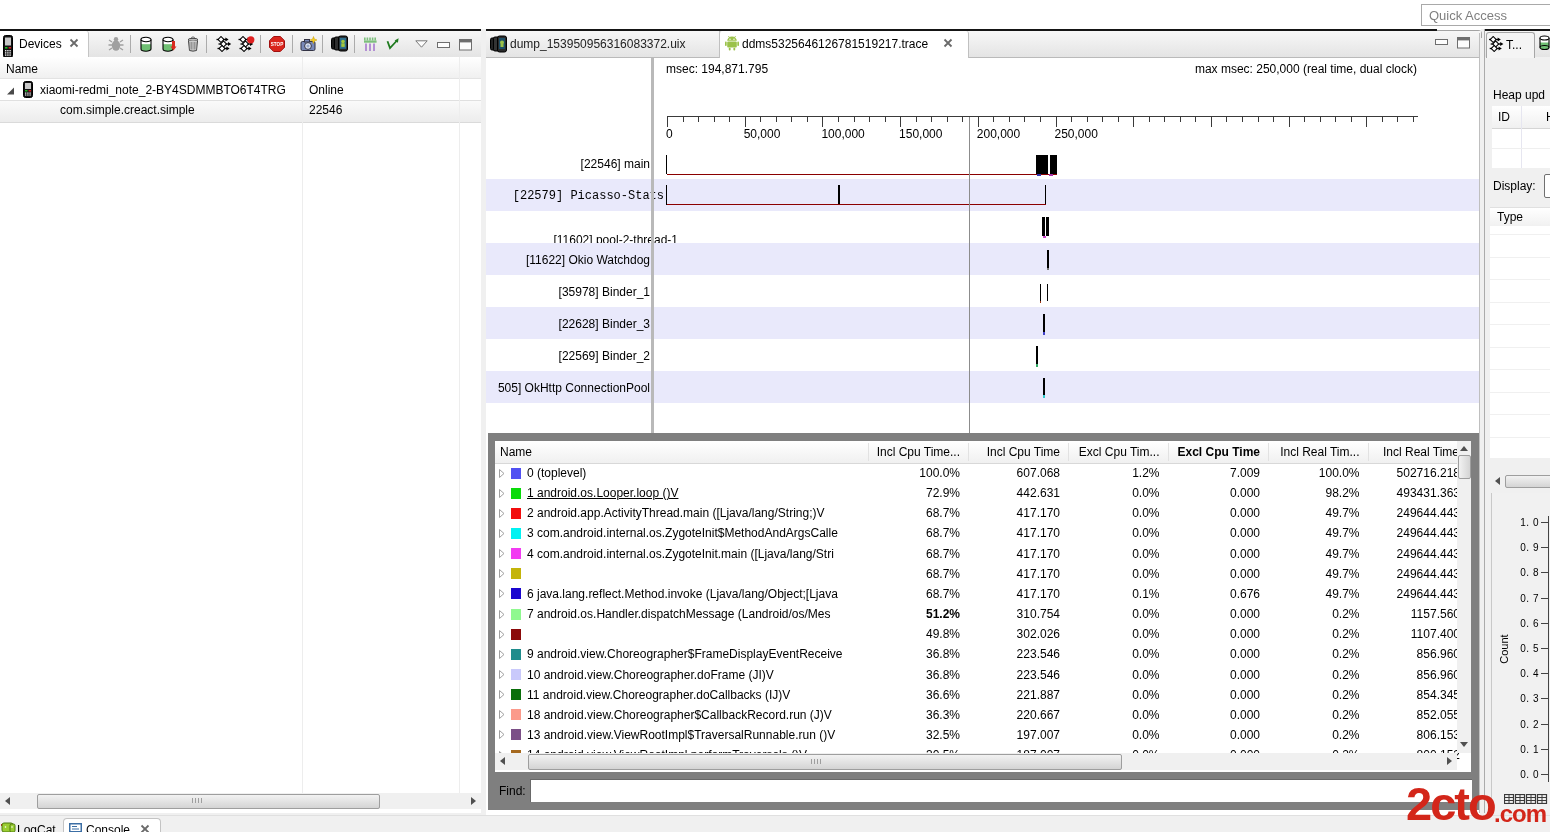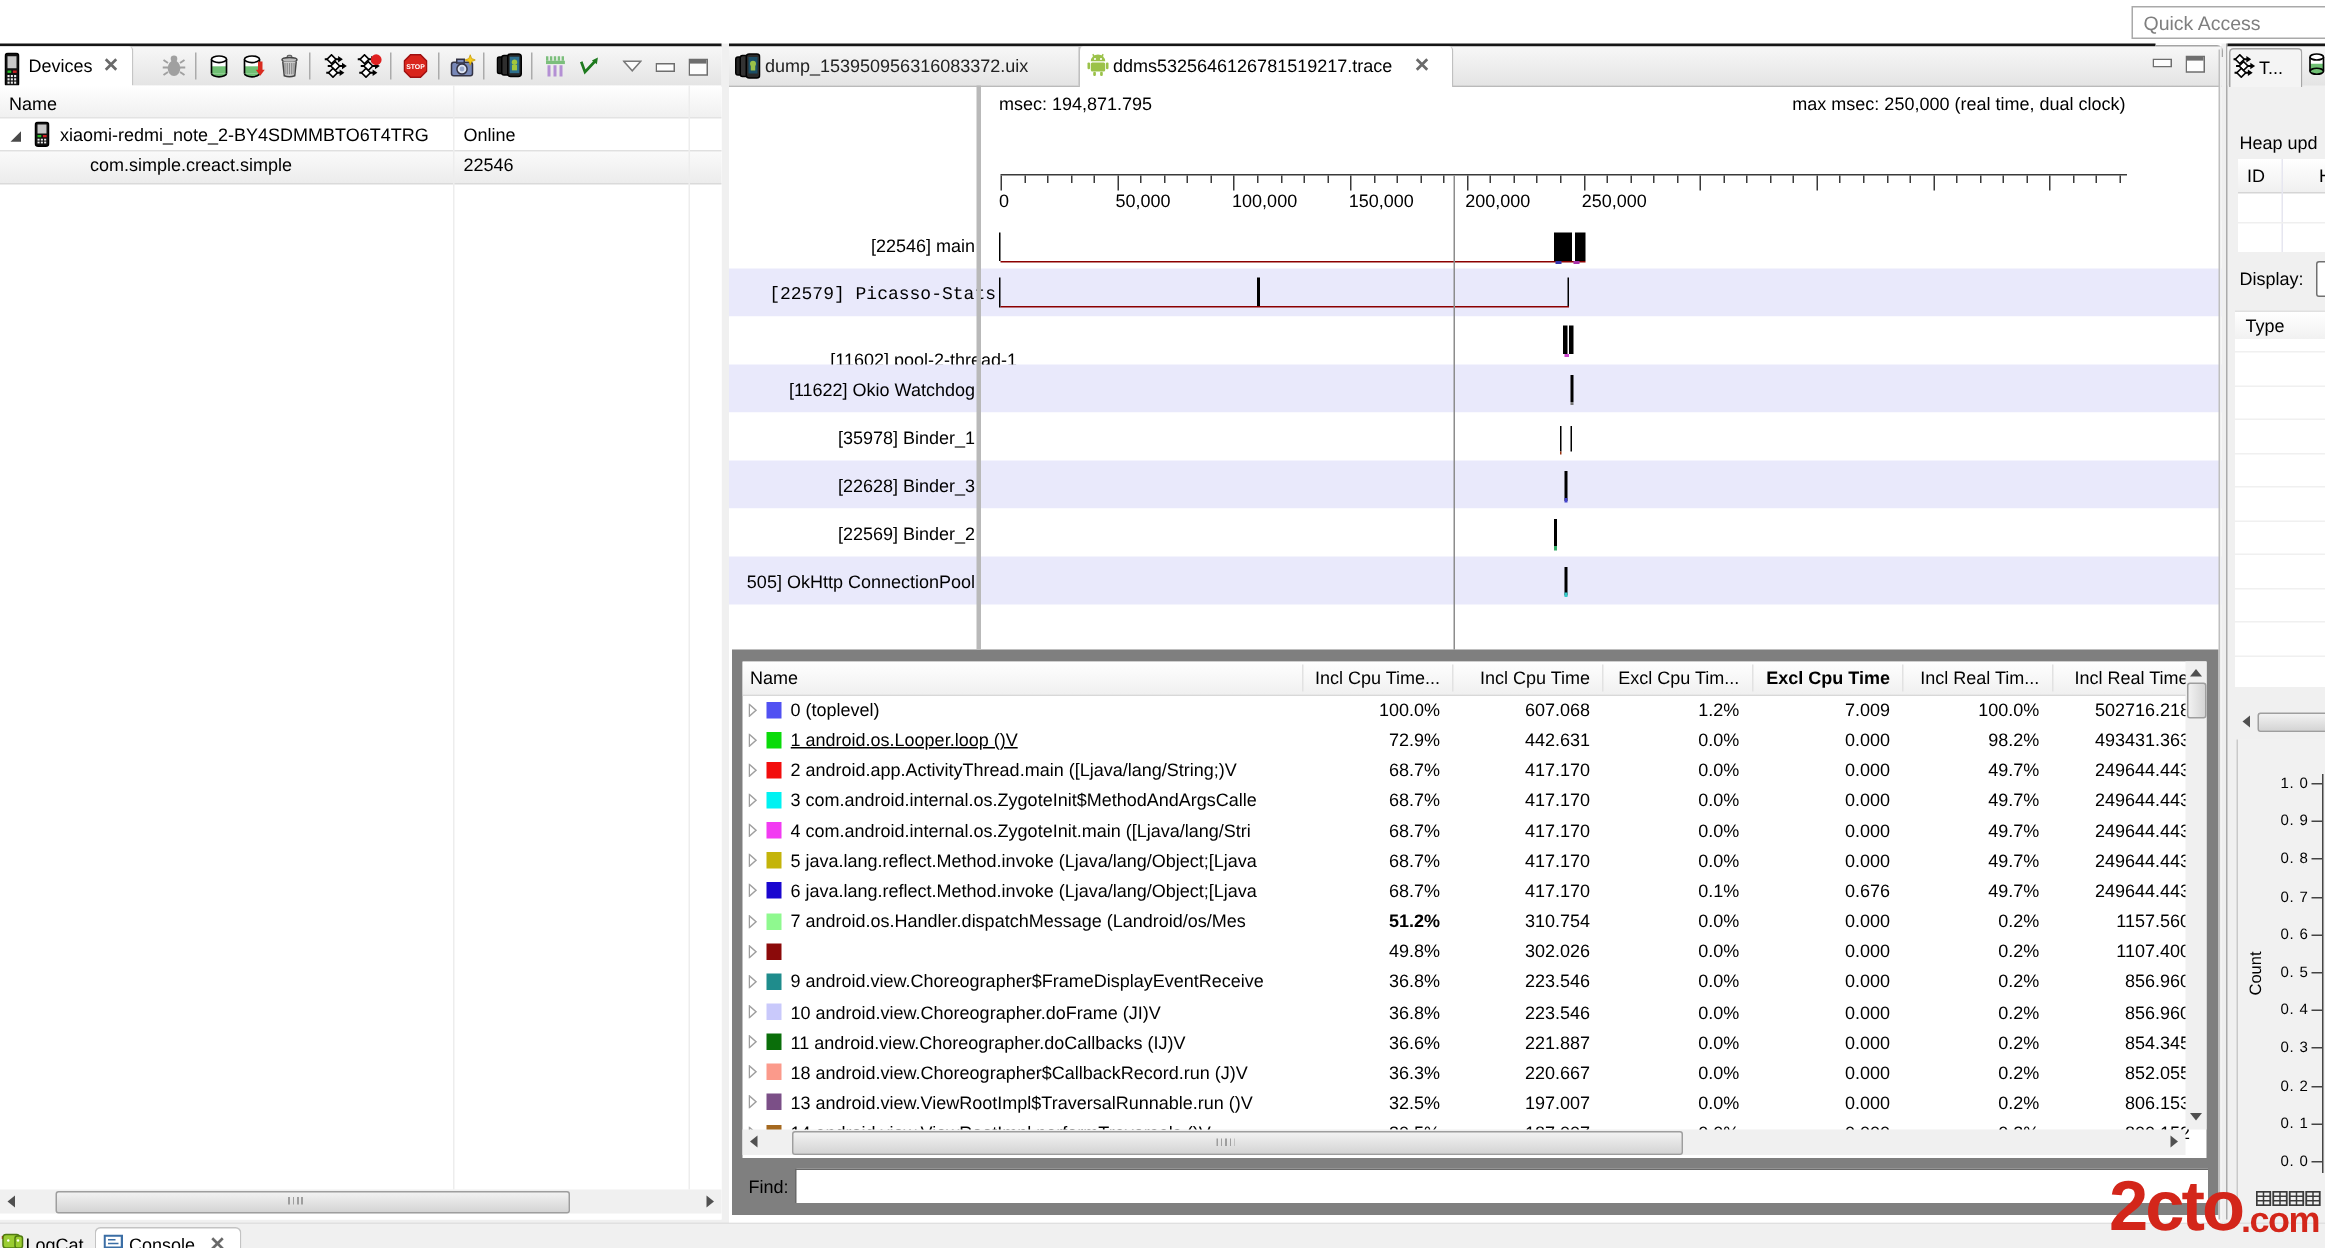--- a/index.html
+++ b/index.html
@@ -484,21 +484,20 @@
 <div class="abs rt" style="left:345.0px;top:83.6px;width:120px;">68.7%</div>
 <div class="abs rt" style="left:445.0px;top:83.6px;width:120px;">417.170</div>
 <div class="abs rt" style="left:544.5px;top:83.6px;width:120px;">0.0%</div>
 <div class="abs rt" style="left:645.0px;top:83.6px;width:120px;">0.000</div>
 <div class="abs rt" style="left:744.5px;top:83.6px;width:120px;">49.7%</div>
 <div class="abs rt" style="left:845.0px;top:83.6px;width:120px;">249644.443</div>
 <svg class="abs" style="left:4px;top:106.2px;" width="6" height="9">
           <path d="M0.5,0.5 L5,4.5 L0.5,8.5 Z" fill="none" stroke="#A0A0A0" stroke-width="1"></path>
         </svg>
 <div class="abs" style="left:16px;top:105.2px;width:10px;height:11px;background:#C4B40A;"></div>
-<div class="abs" style="left:32px;top:103.8px;width:341px;height:16px;overflow:hidden;white-space:nowrap;">5 java.lang.reflect.Method.invoke (Ljava/lang/Object;[Ljava</div>
 <div class="abs rt" style="left:345.0px;top:103.8px;width:120px;">68.7%</div>
 <div class="abs rt" style="left:445.0px;top:103.8px;width:120px;">417.170</div>
 <div class="abs rt" style="left:544.5px;top:103.8px;width:120px;">0.0%</div>
 <div class="abs rt" style="left:645.0px;top:103.8px;width:120px;">0.000</div>
 <div class="abs rt" style="left:744.5px;top:103.8px;width:120px;">49.7%</div>
 <div class="abs rt" style="left:845.0px;top:103.8px;width:120px;">249644.443</div>
 <svg class="abs" style="left:4px;top:126.4px;" width="6" height="9">
           <path d="M0.5,0.5 L5,4.5 L0.5,8.5 Z" fill="none" stroke="#A0A0A0" stroke-width="1"></path>
         </svg>
 <div class="abs" style="left:16px;top:125.4px;width:10px;height:11px;background:#1A06CF;"></div>

